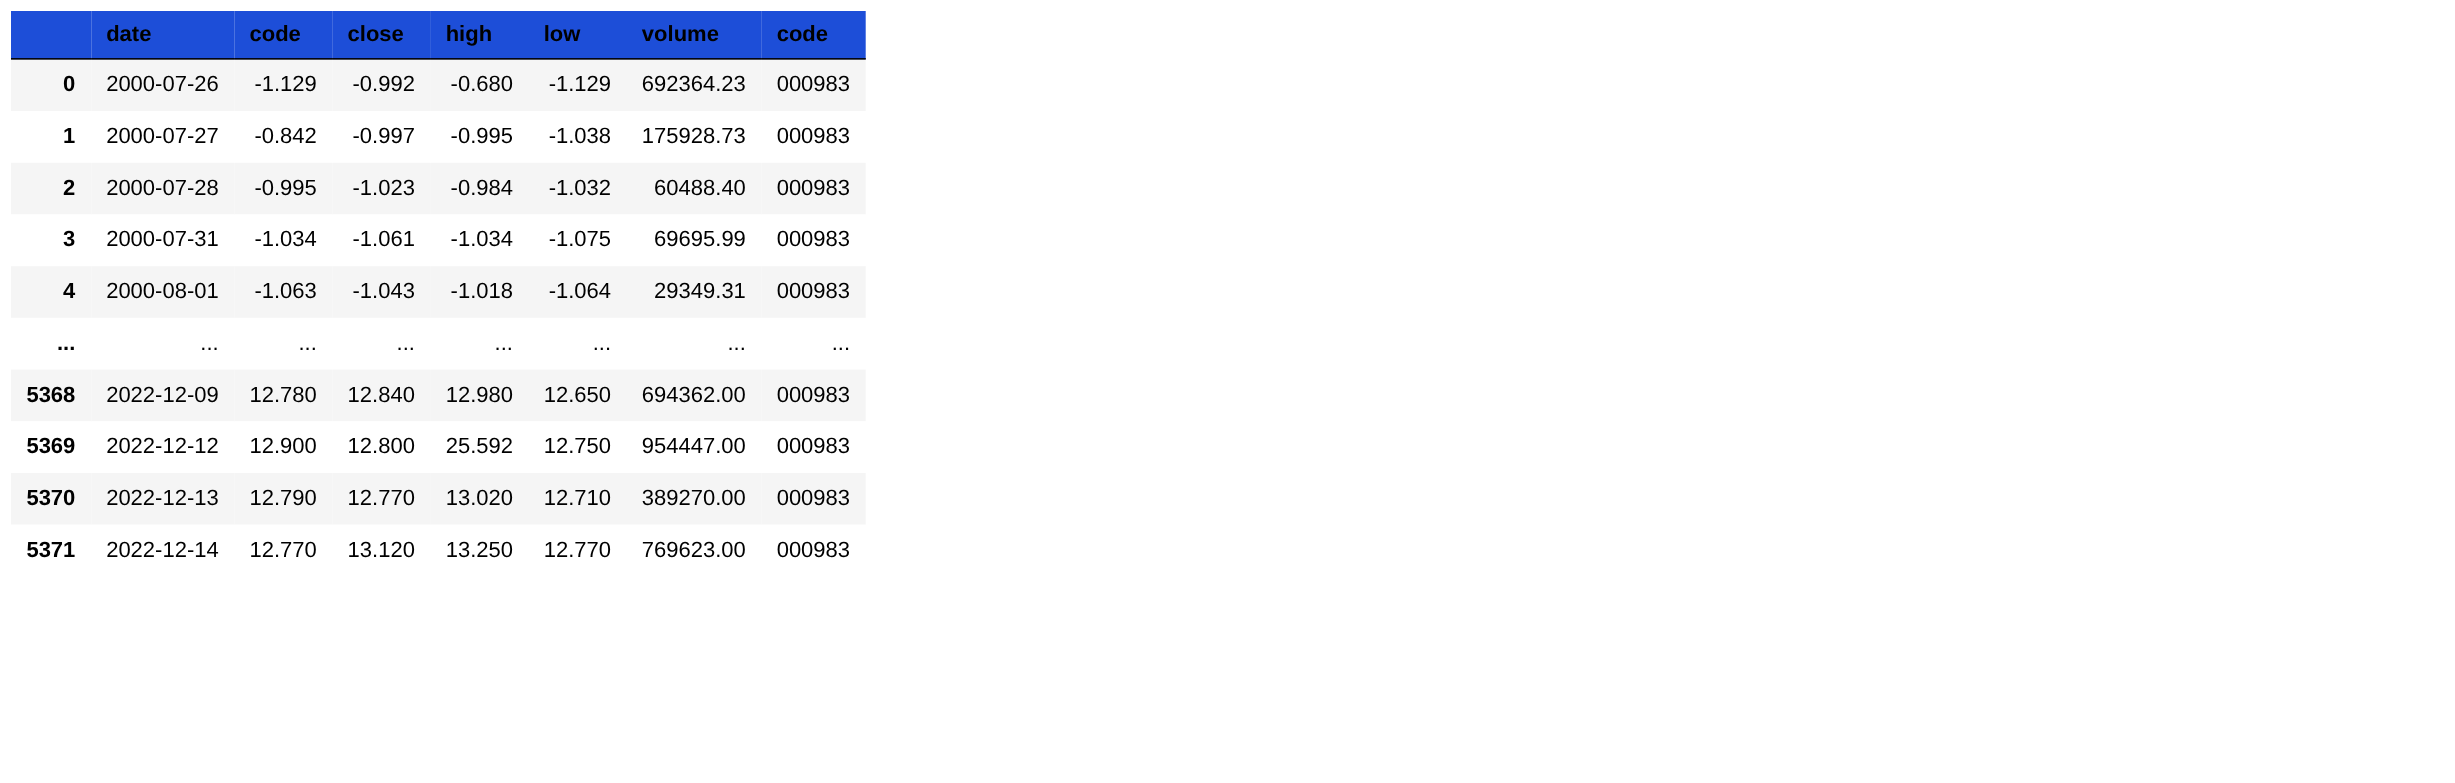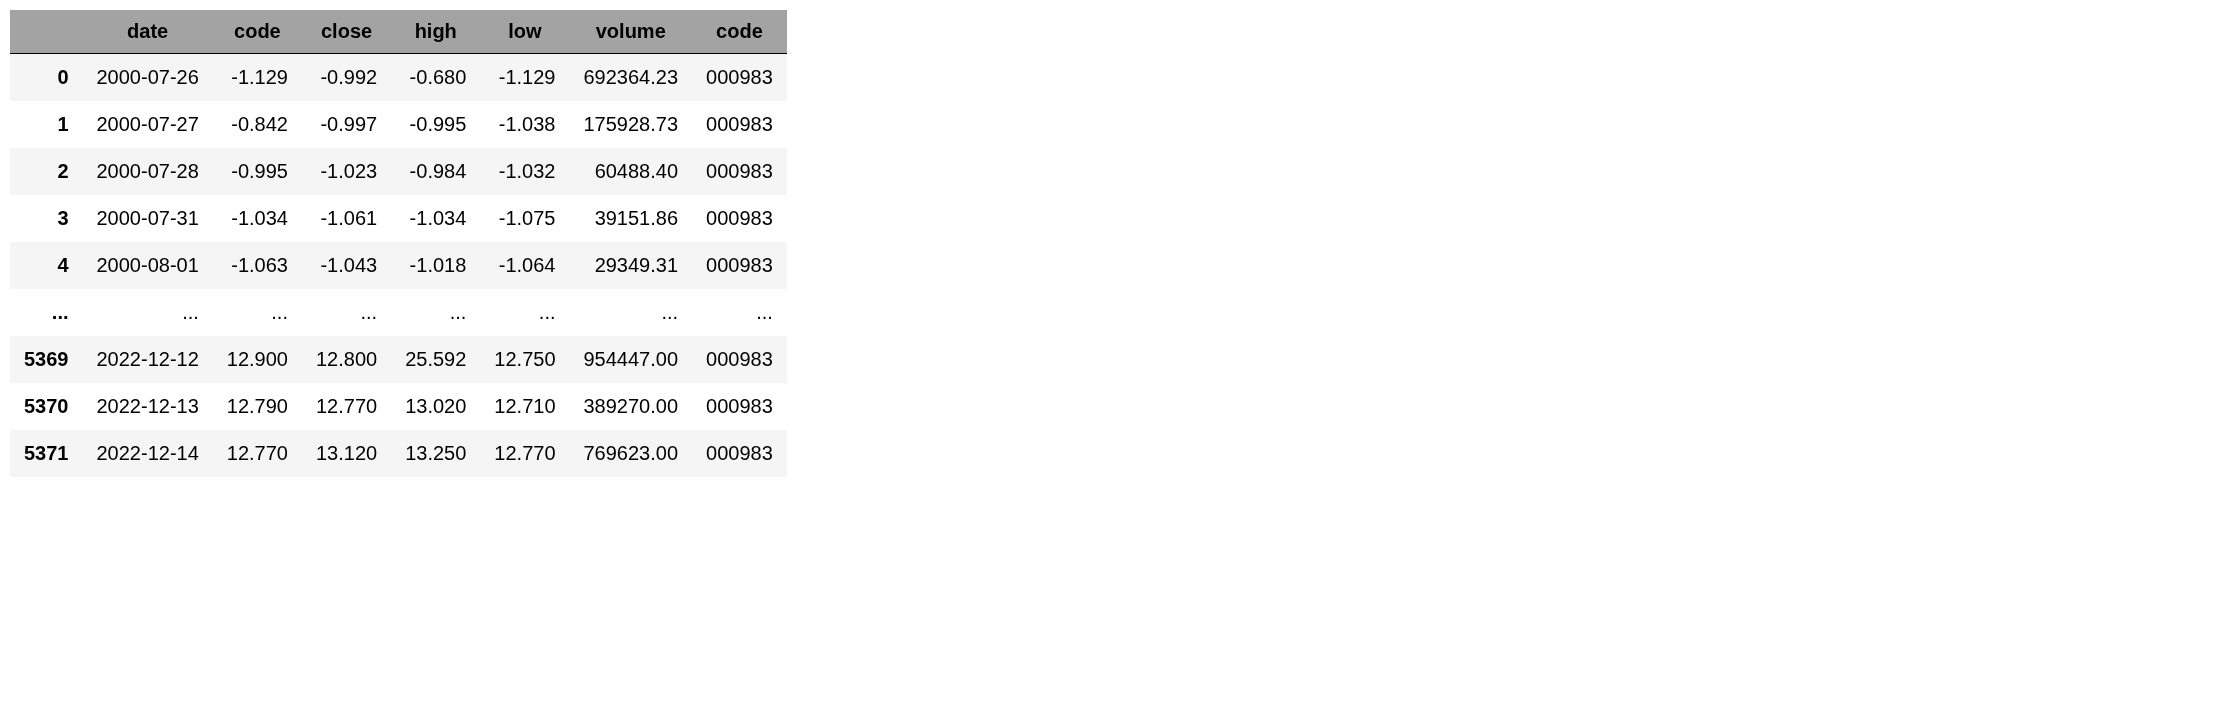--- a/index.html
+++ b/index.html
@@ -6,25 +6,25 @@
       font-family: -apple-system, BlinkMacSystemFont, "Segoe UI", Helvetica, Arial, sans-serif;
       background: white;
       margin: 0;
       padding: 10px;
     }
     table.dataframe {
       border-collapse: collapse;
       font-size: 20px;
     }
     table.dataframe thead th {
-      text-align: center;
+      text-align: left;
       font-weight: bold;
       padding: 10px 14px;
       border-bottom: 1px solid #000;
-      background: #a3a3a3;
+      background: #1d4ed8;
     }
     table.dataframe tbody th {
       text-align: right;
       font-weight: bold;
       padding: 12px 14px;
     }
     table.dataframe tbody td {
       text-align: right;
       padding: 12px 14px;
     }
@@ -82,21 +82,21 @@
       <td>60488.40</td>
       <td>000983</td>
     </tr>
     <tr>
       <th>3</th>
       <td>2000-07-31</td>
       <td>-1.034</td>
       <td>-1.061</td>
       <td>-1.034</td>
       <td>-1.075</td>
-      <td>39151.86</td>
+      <td>69695.99</td>
       <td>000983</td>
     </tr>
     <tr>
       <th>4</th>
       <td>2000-08-01</td>
       <td>-1.063</td>
       <td>-1.043</td>
       <td>-1.018</td>
       <td>-1.064</td>
       <td>29349.31</td>
@@ -104,20 +104,30 @@
     </tr>
     <tr>
       <th>...</th>
       <td>...</td>
       <td>...</td>
       <td>...</td>
       <td>...</td>
       <td>...</td>
       <td>...</td>
       <td>...</td>
+    </tr>
+    <tr>
+      <th>5368</th>
+      <td>2022-12-09</td>
+      <td>12.780</td>
+      <td>12.840</td>
+      <td>12.980</td>
+      <td>12.650</td>
+      <td>694362.00</td>
+      <td>000983</td>
     </tr>
     <tr>
       <th>5369</th>
       <td>2022-12-12</td>
       <td>12.900</td>
       <td>12.800</td>
       <td>25.592</td>
       <td>12.750</td>
       <td>954447.00</td>
       <td>000983</td>

